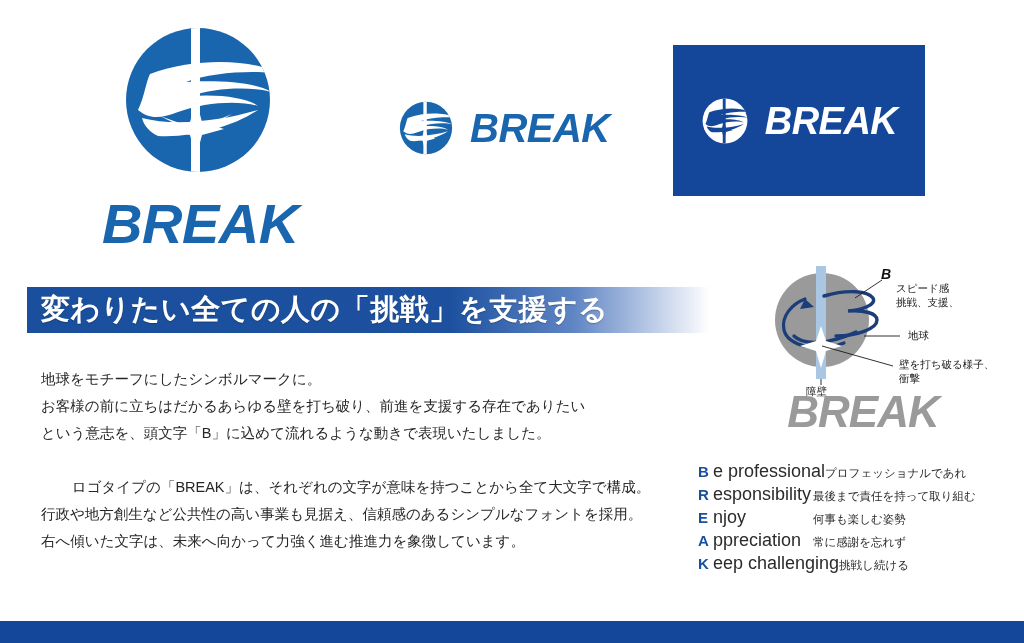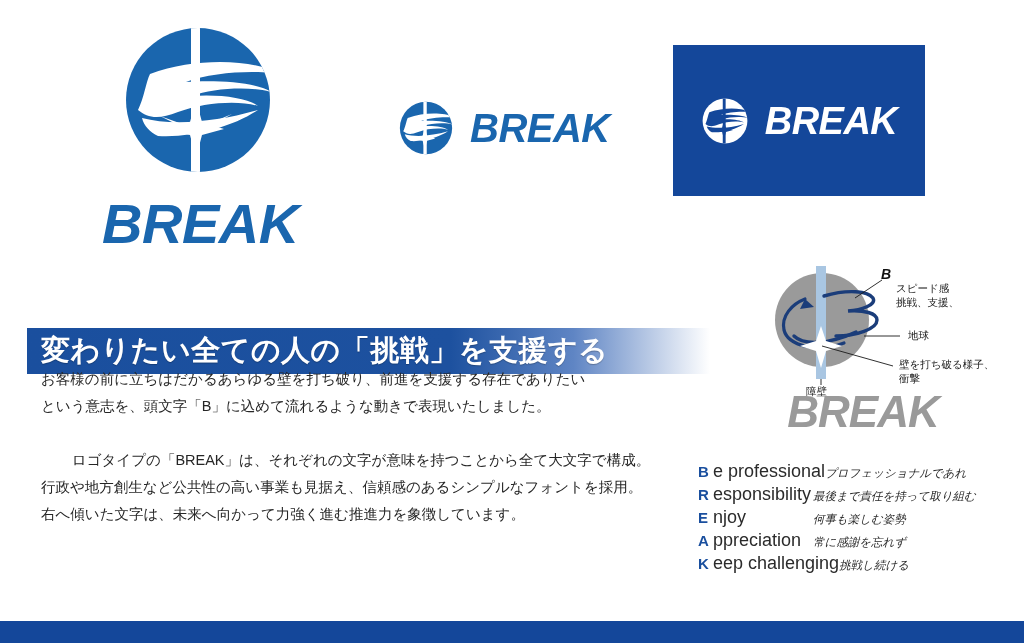--- a/index.html
+++ b/index.html
@@ -34,21 +34,21 @@
   
   .logo-plate{
     position:absolute;left:673px;top:45px;width:252px;height:151px;
     background:#14479a;display:flex;align-items:center;justify-content:center;gap:16px;
   }
 
   
   .headline-band{
     position:absolute;left:27px;top:287px;width:683px;height:46px;
     background:linear-gradient(90deg,#1a4f9e 0%,#1d519f 62%,#5f85c4 80%,#ffffff 100%);
-    display:flex;align-items:center;margin-top:41px;
+    display:flex;align-items:center;
   }
   .headline-text{
     color:#ffffff;font-weight:bold;font-size:29px;letter-spacing:0.5px;
     margin-left:14px;white-space:nowrap;
     text-shadow:0 1px 1px rgba(0,0,0,.25);
   }
 
   
   .copy{position:absolute;left:41px;top:366px;width:640px;}
   .copy p{margin:0;color:#262626;font-size:14.5px;line-height:27px;white-space:nowrap;}
@@ -64,21 +64,21 @@
   .callout{position:absolute;color:#1a1a1a;font-size:10.5px;line-height:13px;white-space:nowrap;}
   .callout-b{position:absolute;color:#111;font-size:14px;font-style:italic;font-weight:bold;}
 
   
   .acronyms{position:absolute;left:698px;top:461px;width:320px;}
   .acro-row{display:flex;align-items:baseline;height:23px;}
   .acro-letter{
     color:#1a4f9e;font-weight:bold;font-size:15px;width:15px;flex:0 0 15px;
   }
   .acro-en{color:#2b2b2b;font-size:18px;flex:0 0 100px;white-space:nowrap;}
-  .acro-ja{color:#2b2b2b;font-size:11.5px;white-space:nowrap;font-style:italic;}
+  .acro-ja{color:#2b2b2b;font-size:11.5px;white-space:nowrap;}
 
   svg{display:block;overflow:visible;}
 </style>
 </head>
 <body>
 
 <div class="page">
 
   <div class="logo-row">
 
@@ -140,20 +140,21 @@
       </svg>
       <div class="wordmark" style="color:#ffffff;font-size:38px;">BREAK</div>
     </div>
   </div>
 
   <div class="headline-band">
     <div class="headline-text">変わりたい全ての人の「挑戦」を支援する</div>
   </div>
 
   <div class="copy">
+    <p>地球をモチーフにしたシンボルマークに。</p>
     <p>お客様の前に立ちはだかるあらゆる壁を打ち破り、前進を支援する存在でありたい</p>
     <p>という意志を、頭文字「B」に込めて流れるような動きで表現いたしました。</p>
     <p class="block2">ロゴタイプの「BREAK」は、それぞれの文字が意味を持つことから全て大文字で構成。</p>
     <p>行政や地方創生など公共性の高い事業も見据え、信頼感のあるシンプルなフォントを採用。</p>
     <p>右へ傾いた文字は、未来へ向かって力強く進む推進力を象徴しています。</p>
   </div>
 
   <div class="diagram">
     <svg width="264" height="145" viewBox="0 0 264 145">
       <defs>

